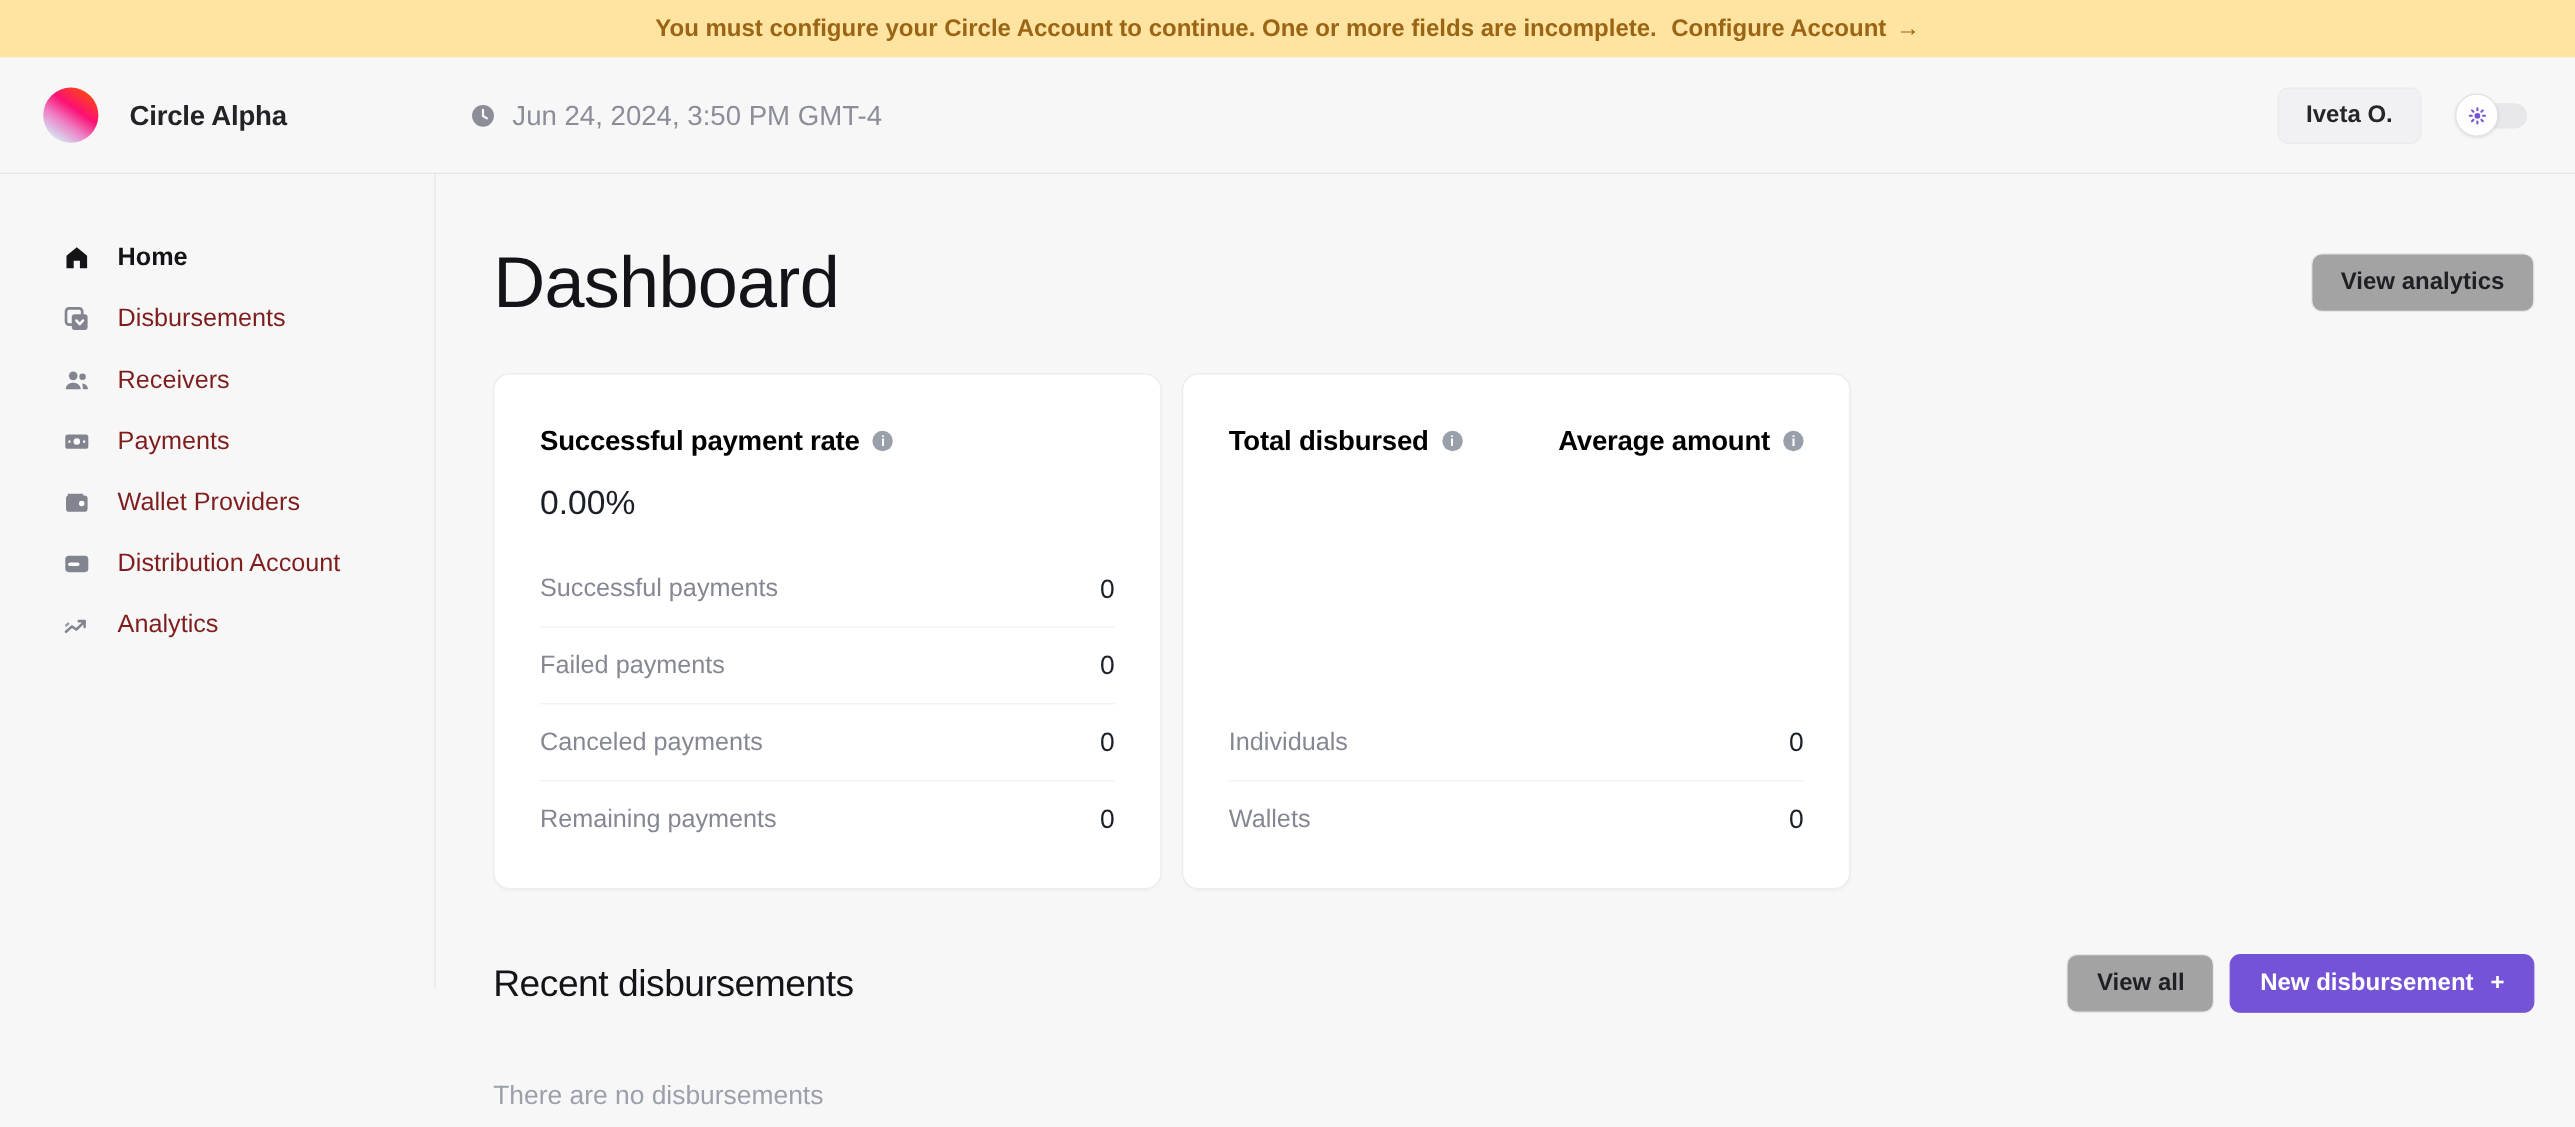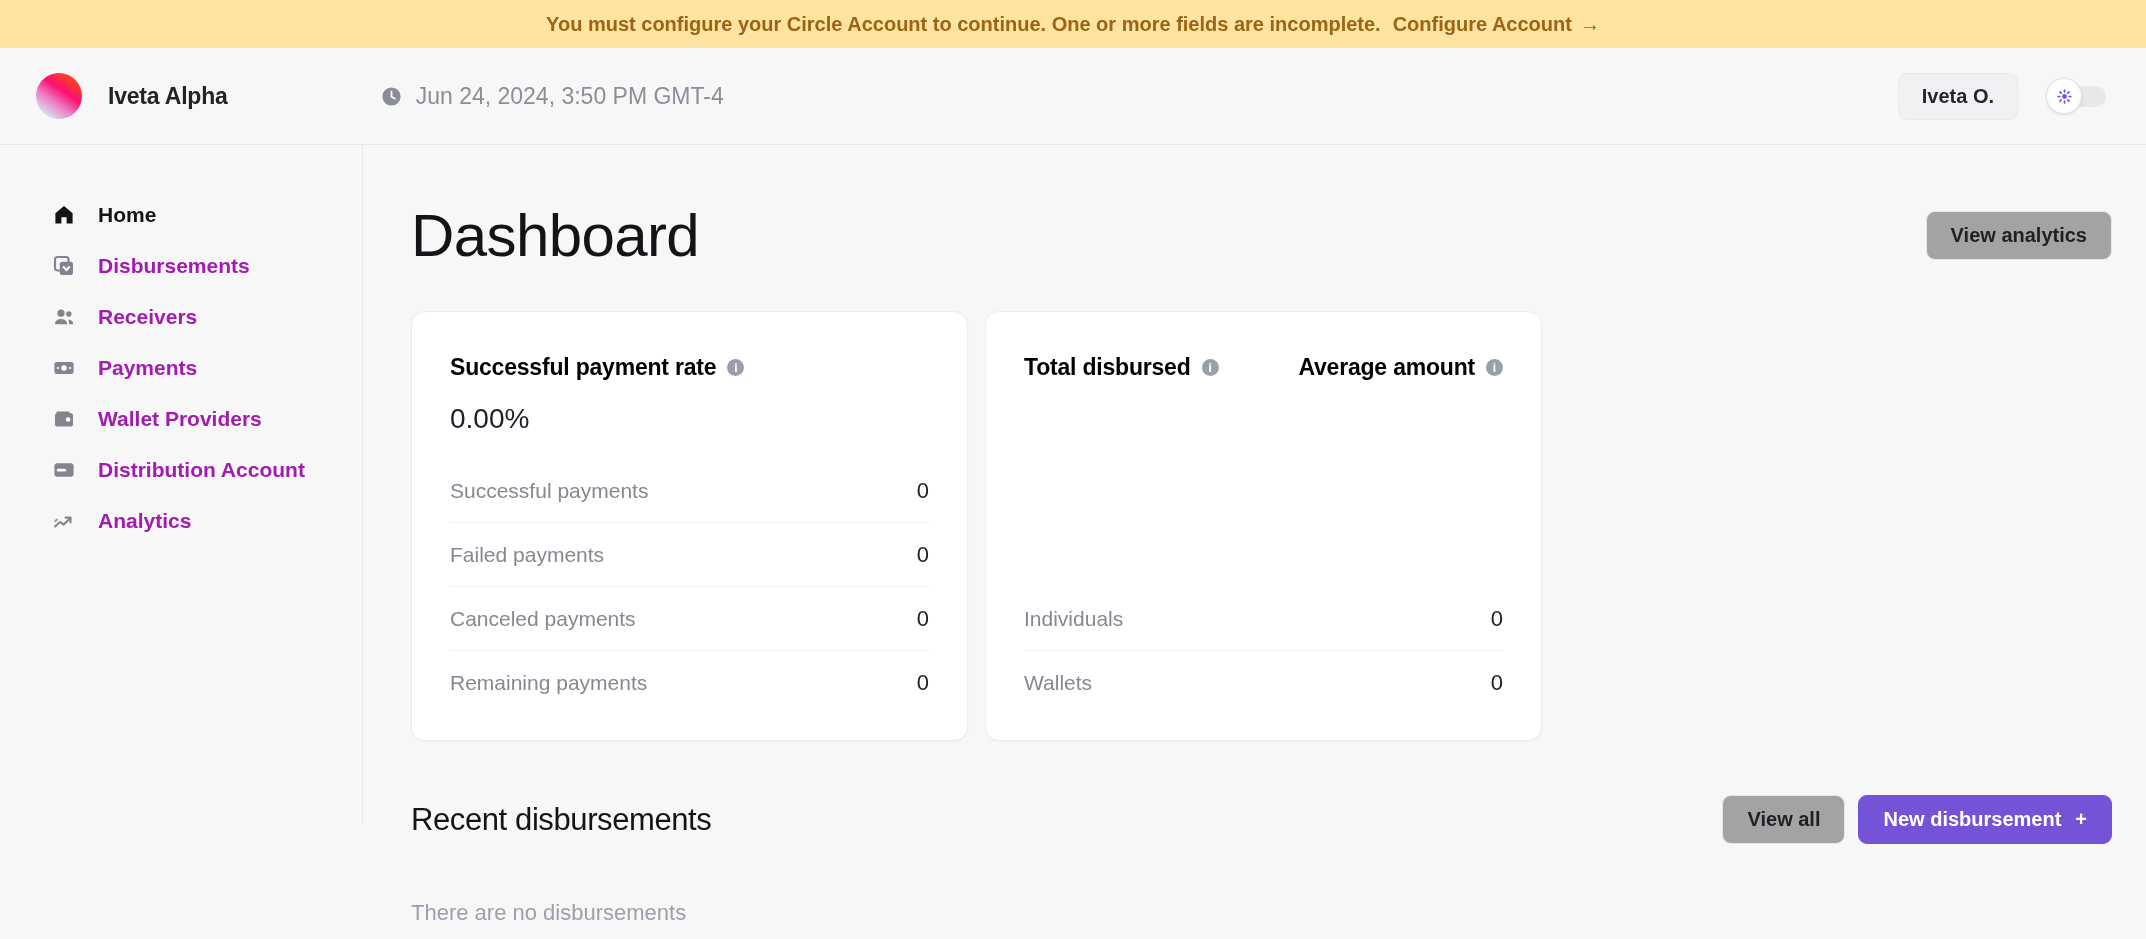--- a/index.html
+++ b/index.html
@@ -54,21 +54,21 @@
 
   
   .body { flex:1 1 auto; display:flex; min-height:0; }
   .sidebar {
     width:363px; flex:0 0 363px;
     border-right:1px solid #e7e7ea;
     padding-top:44px;
   }
   .nav-item {
     height:51px; display:flex; align-items:center; gap:22px;
-    padding-left:52px; font-size:21px; font-weight:700; color:#a21caf; cursor:pointer;
+    padding-left:52px; font-size:21px; font-weight:400; color:#7f1d1d; cursor:pointer;
   }
   .nav-item .nav-icon { width:24px; height:24px; display:flex; align-items:center; justify-content:center; color:#82858f; }
   .nav-item.active { color:#141418; font-weight:600; }
   .nav-item.active .nav-icon { color:#141418; }
 
   .main { flex:1 1 auto; padding:0 34px 0 48px; }
 
   .title-row { margin-top:56px; display:flex; align-items:center; justify-content:space-between; }
   .page-title { font-size:60px; font-weight:400; letter-spacing:-0.6px; color:#141418; }
   .btn-light {
@@ -127,21 +127,21 @@
   <div class="banner">
     <span>You must configure your Circle Account to continue. One or more fields are incomplete.</span>
     <span class="banner-link">
       <span>Configure Account</span>
       <span>→</span>
     </span>
   </div>
 
   <div class="header">
     <div class="logo"></div>
-    <div class="brand">Iveta Alpha</div>
+    <div class="brand">Circle Alpha</div>
     <div class="datetime">
       <span>
         <svg width="23" height="23" viewBox="0 0 24 24">
             <circle cx="12" cy="12" r="9.5" fill="#8b8e99"></circle>
             <path d="M12 6.8v5.4l3.5 2" stroke="#f7f7f8" stroke-width="1.9" fill="none" stroke-linecap="round"></path>
           </svg>
       </span>
       <span>Jun 24, 2024, 3:50 PM GMT-4</span>
     </div>
     <div class="header-right">

